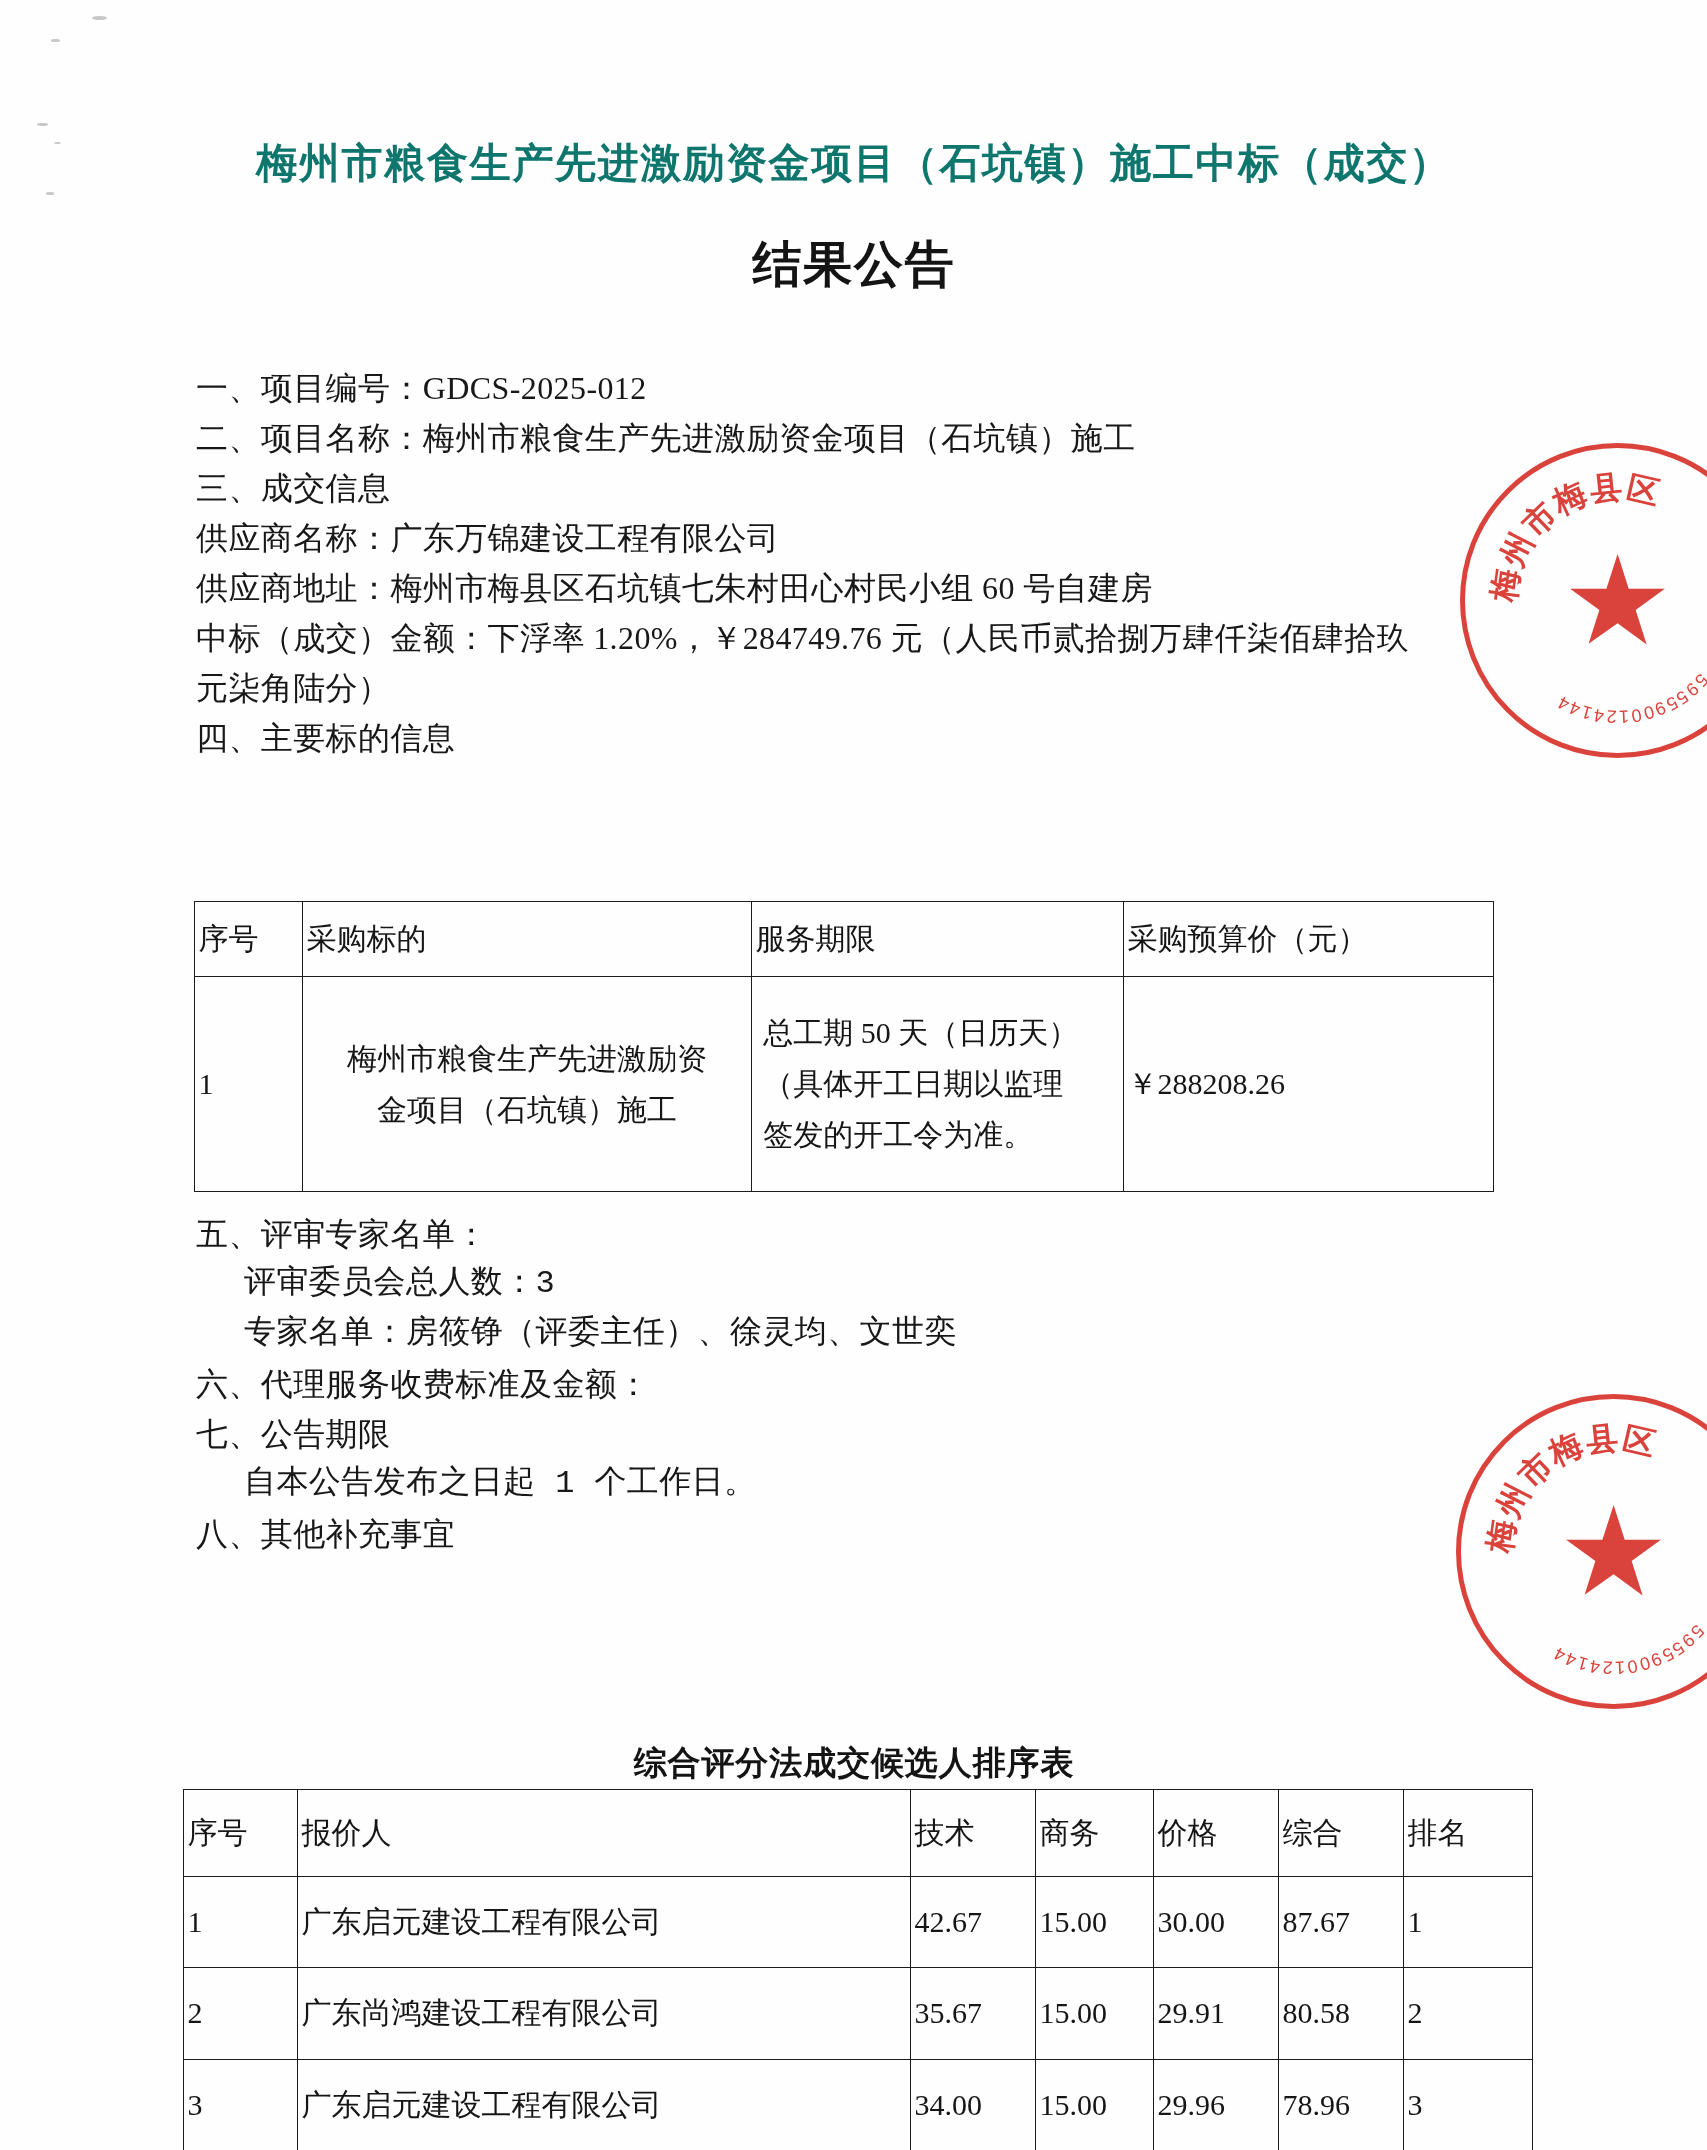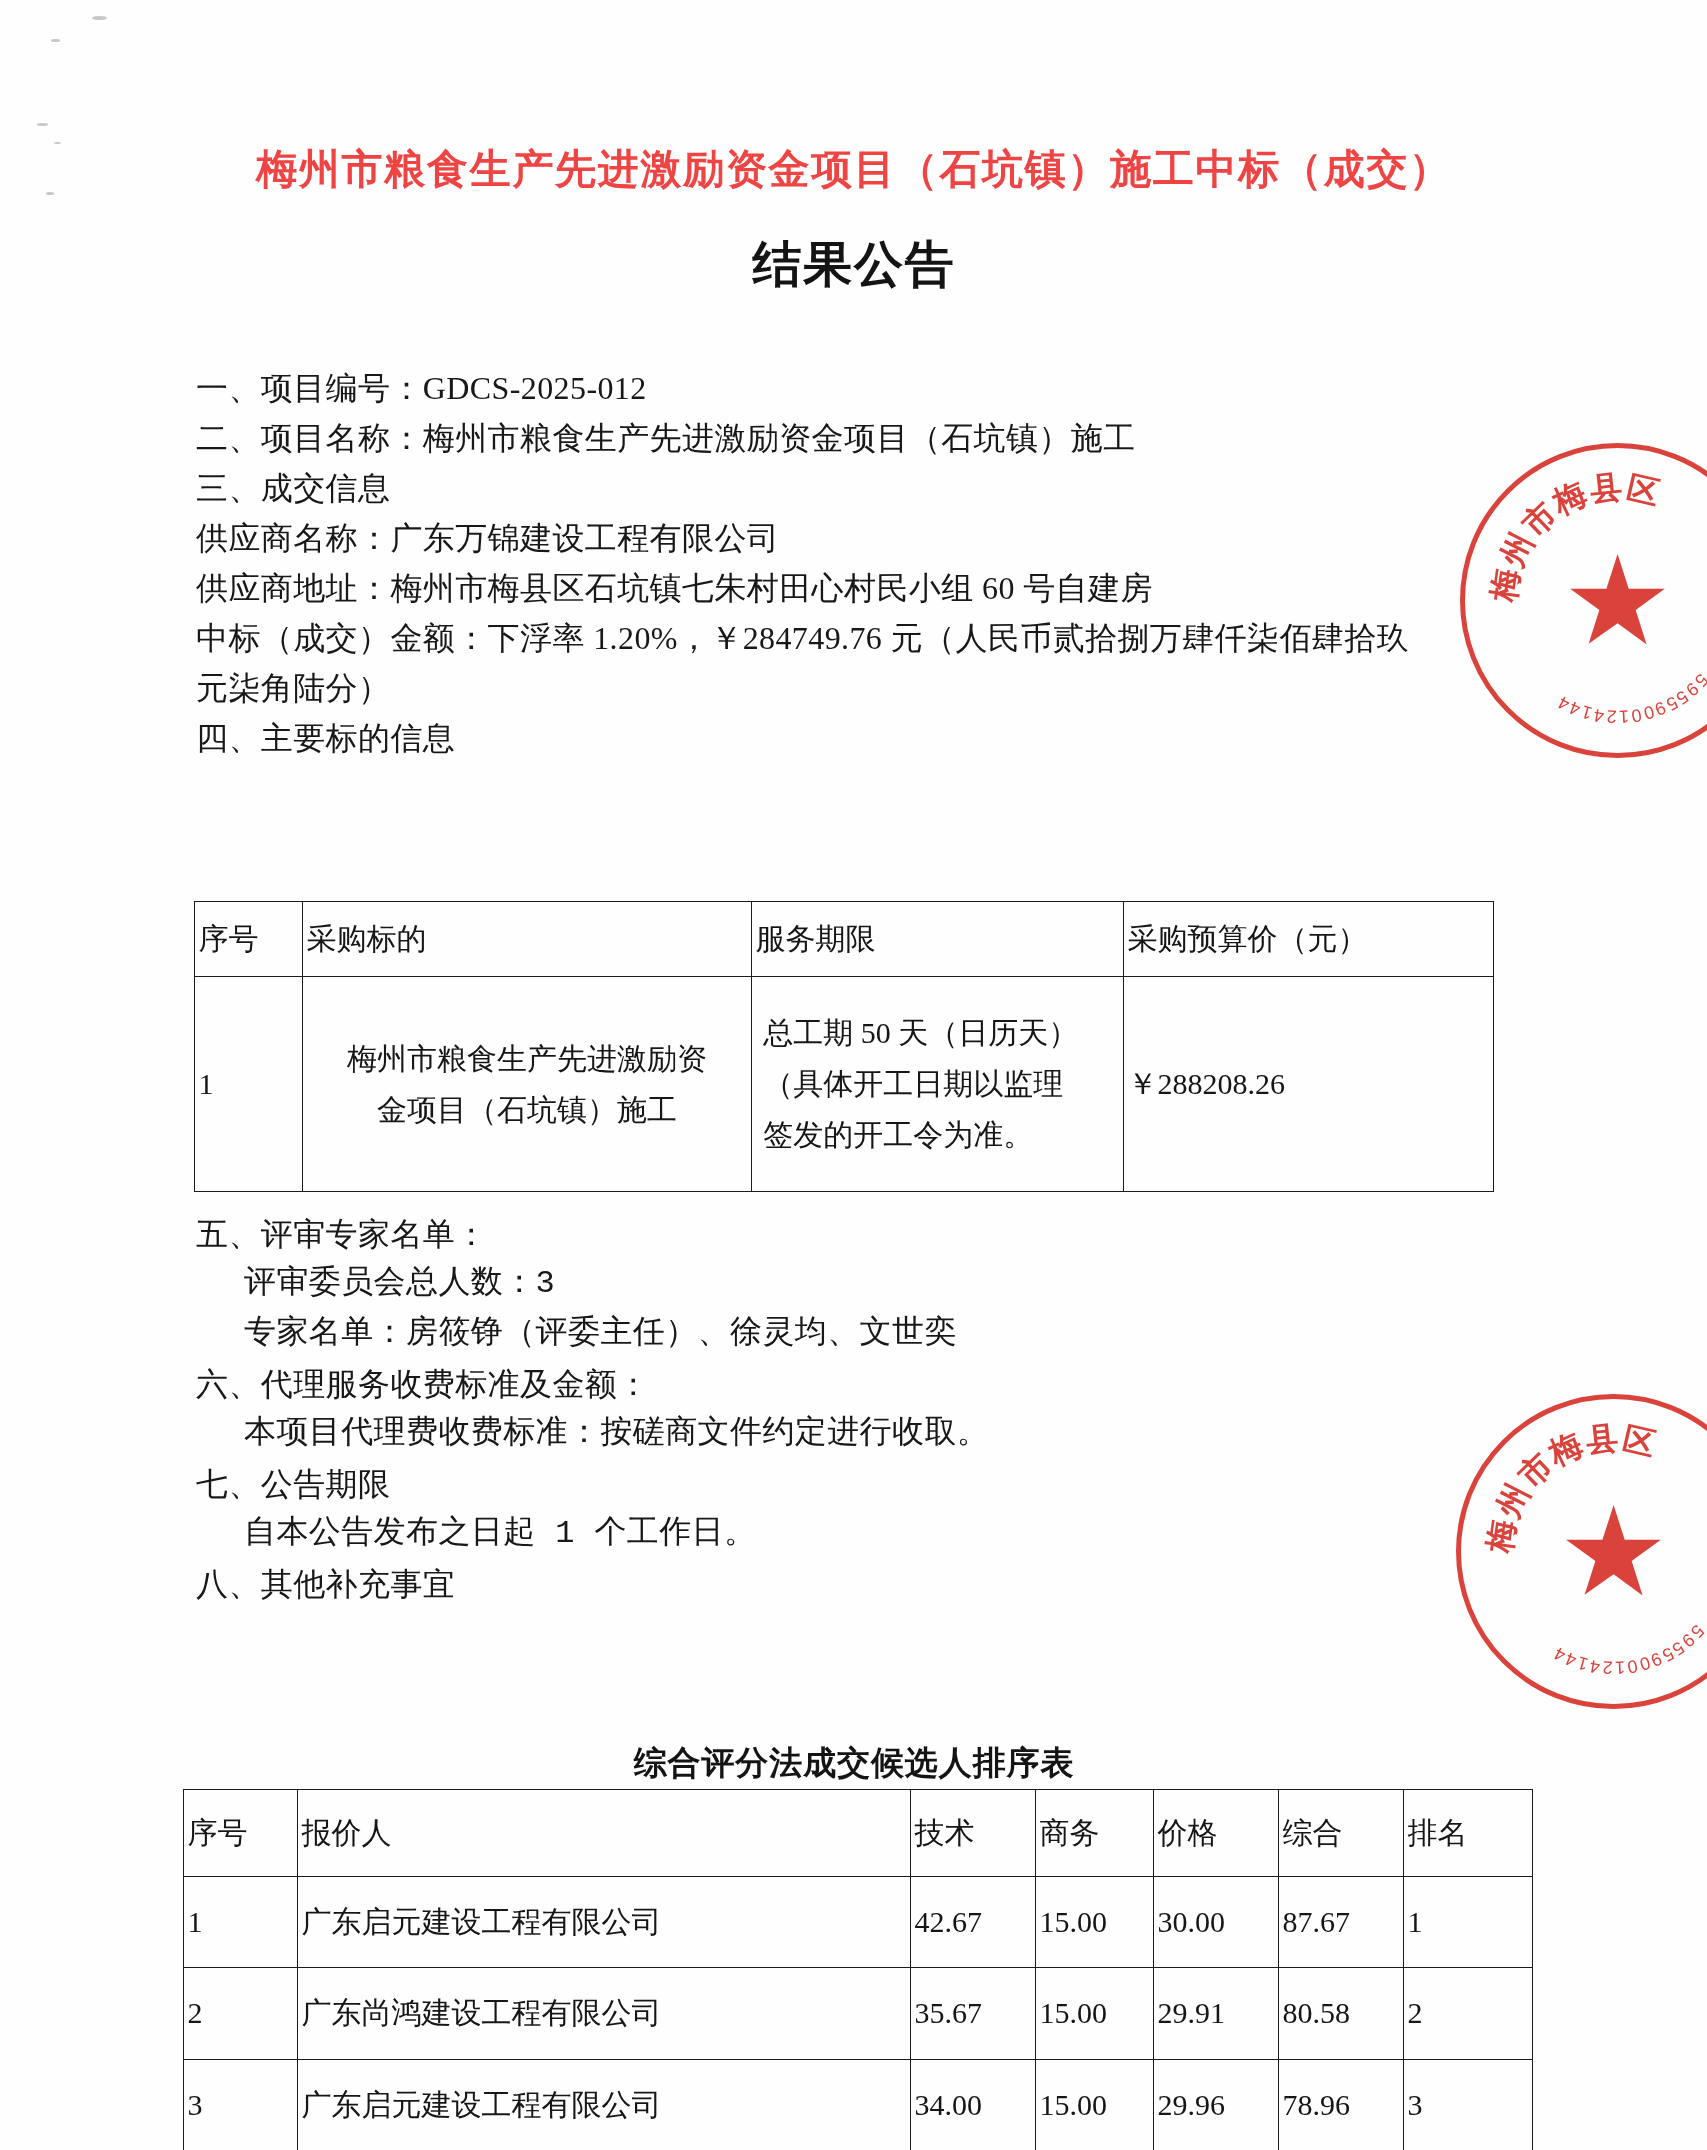--- a/index.html
+++ b/index.html
@@ -20,27 +20,27 @@
     position: absolute;
     inset: 0;
     background: #fefefe;
   }
 
   
   .doc-title {
     position: absolute;
     left: 0;
     right: 0;
-    top: 148px;
+    top: 142px;
     text-align: center;
     font-size: 41px;
     font-weight: bold;
     letter-spacing: 1.7px;
     line-height: 1.05;
-    color: #ef4444;
+    color: #0f766e;
   }
   .doc-title-2 {
     position: absolute;
     left: 0;
     right: 0;
     top: 232px;
     text-align: center;
     font-size: 49px;
     font-weight: bold;
     letter-spacing: 1.7px;
@@ -278,21 +278,20 @@
   <div class="body-wrap" style="top:1209px;">
 
     <div class="line">五、评审专家名单：</div>
 
     <div class="line indent">评审委员会总人数：3</div>
 
     <div class="line indent">专家名单：房筱铮（评委主任）、徐灵均、文世奕</div>
 
     <div class="line">六、代理服务收费标准及金额：</div>
 
-    <div class="line indent">本项目代理费收费标准：按磋商文件约定进行收取。</div>
 
     <div class="line">七、公告期限</div>
 
     <div class="line indent">自本公告发布之日起 1 个工作日。</div>
 
     <div class="line">八、其他补充事宜</div>
   </div>
 
   <div class="tbl-caption">综合评分法成交候选人排序表</div>
 

